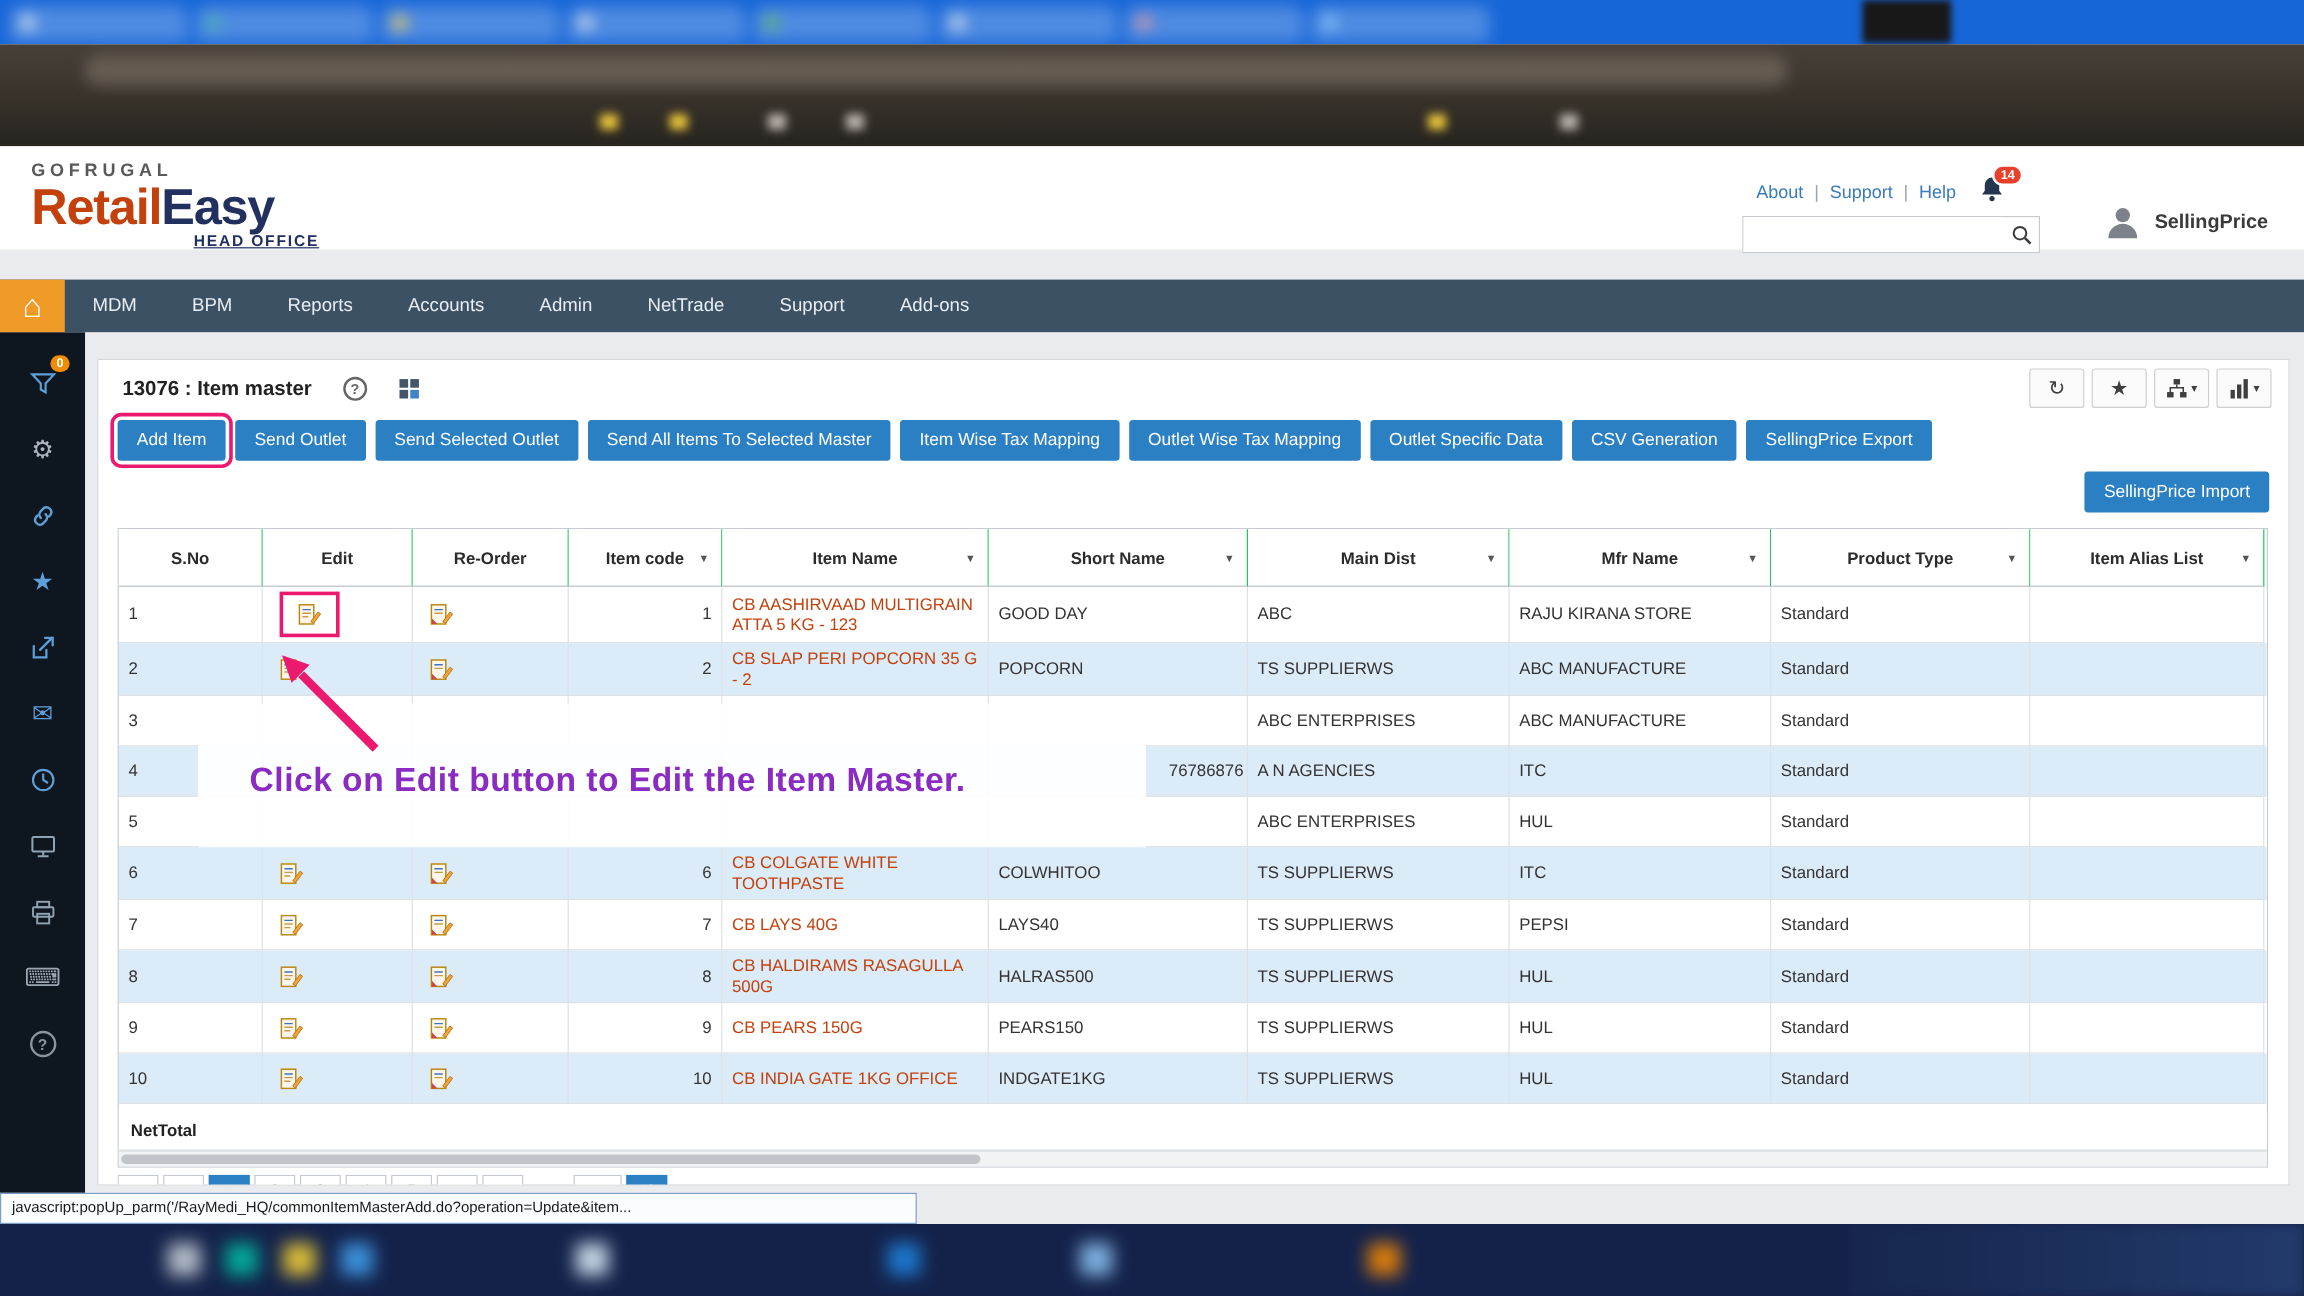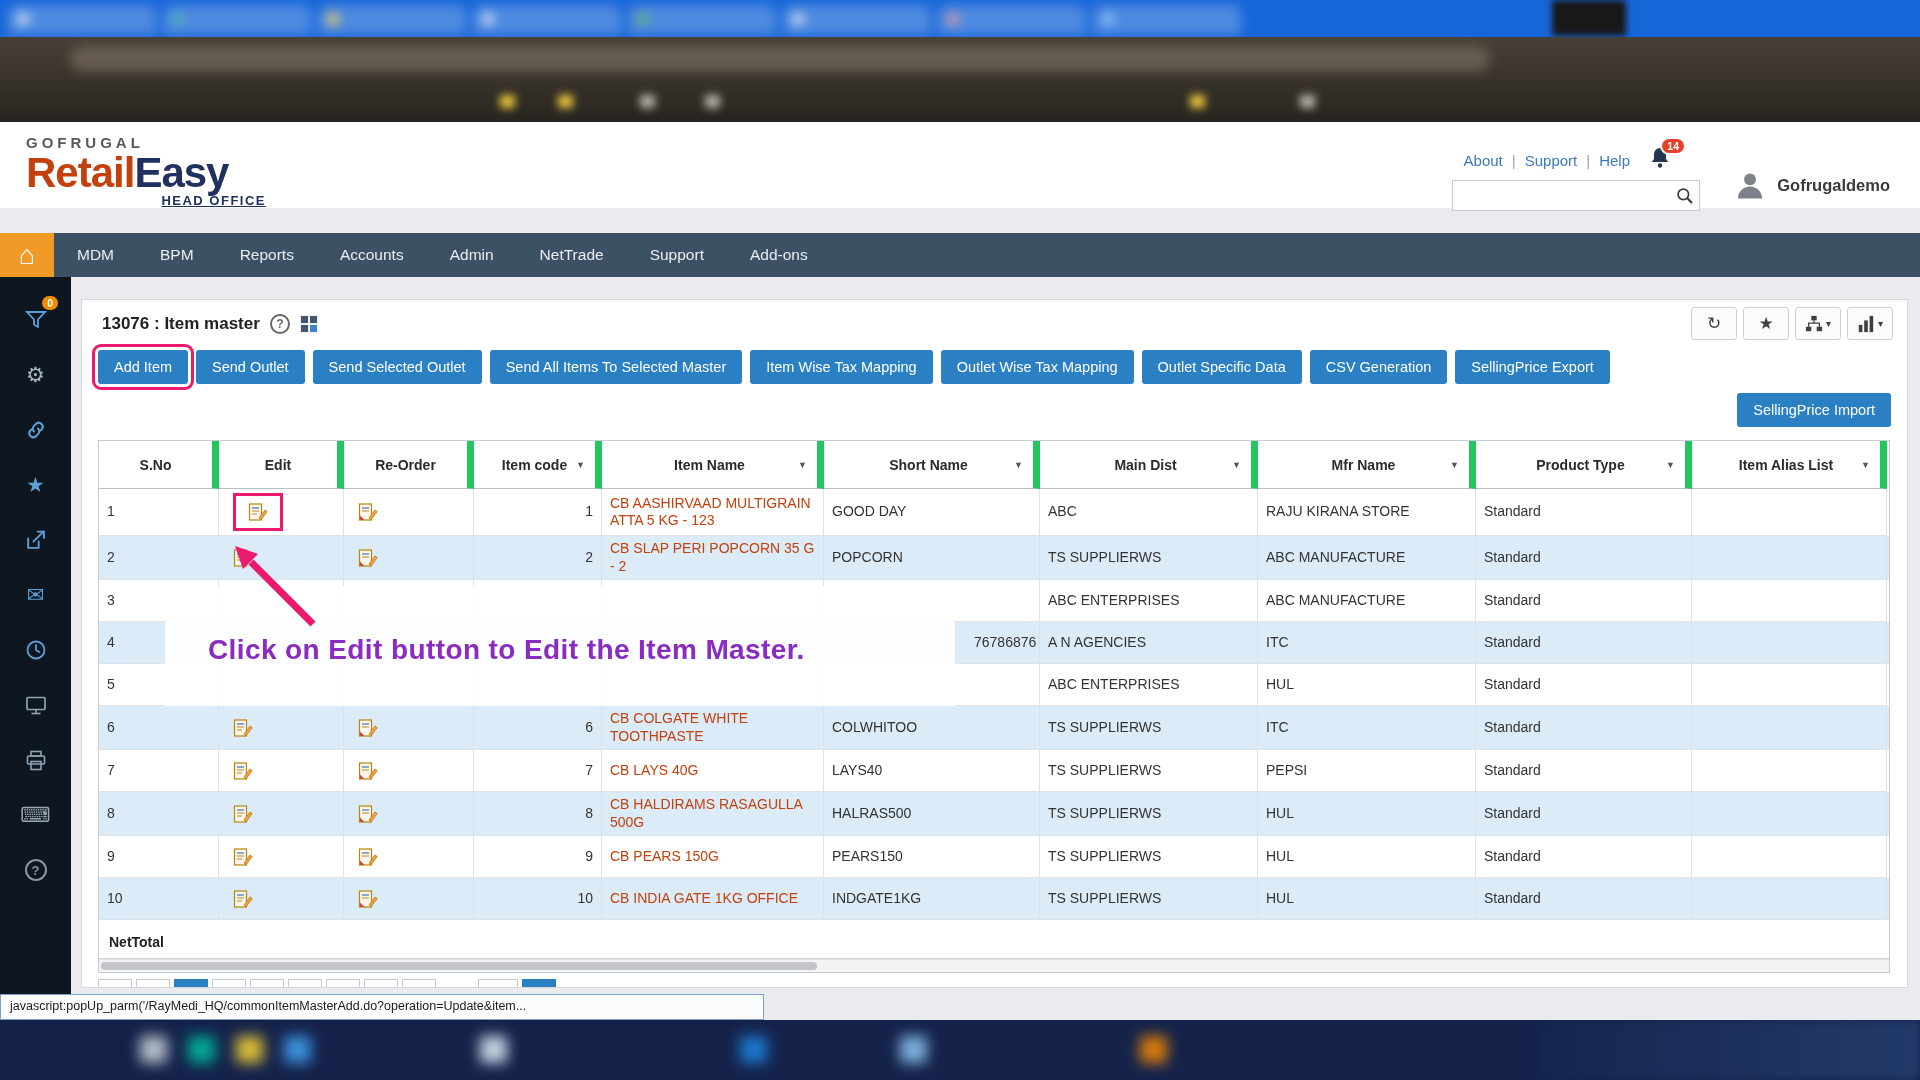--- a/index.html
+++ b/index.html
@@ -52,41 +52,41 @@
   .g-gray { color:#a9b6c2; font-size:21px; }
   .g-light { color:#9aa7b3; font-size:21px; }
   .side-badge { position:absolute; top:-7px; right:13px; background:#f08c00; color:#fff; font-size:10.5px; font-weight:bold;
                 border-radius:9px; padding:1px 5px; }
   .help-circle { width:22px; height:22px; border:2px solid #8a949e; border-radius:50%; color:#8a949e; font-size:13px;
                  font-weight:bold; display:flex; align-items:center; justify-content:center; }
 
   
   .main { position:absolute; left:71px; top:277px; right:0; bottom:60px; background:#e9ebee; }
   .card { position:absolute; left:10px; top:22px; right:12px; height:689px; background:#fff; border:1px solid #d5d8db; overflow:hidden; }
-  .title-row { height:48px; display:flex; align-items:center; padding:0 20px; gap:10px; position:relative; }
+  .title-row { height:48px; display:flex; align-items:center; padding:0 20px; gap:26px; position:relative; }
   .page-title { font-size:17px; font-weight:bold; color:#222; }
   .title-help { width:20px; height:20px; border:2px solid #666; border-radius:50%; color:#666; font-size:12px; font-weight:bold;
                 display:flex; align-items:center; justify-content:center; cursor:pointer; }
   .toolbar { position:absolute; right:14px; top:7px; display:flex; gap:6px; }
   .tb-btn { width:46px; height:33px; border:1px solid #d0d0d0; background:#fbfbfb; border-radius:3px; display:flex;
             align-items:center; justify-content:center; gap:3px; cursor:pointer; font-size:17px; color:#3f3f3f; }
   .tb-caret { font-size:10px; color:#3f3f3f; }
 
   .btn-row { display:flex; gap:8px; margin:0 16px; }
   .btn-row.r1 { margin-top:2px; }
   .btn-row.r2 { margin-top:9px;justify-content:flex-end; }
   .act-btn { height:34px; padding:0 16px; background:#2b80c4; color:#fff; border:none; border-radius:3px; font-size:14.5px;
              font-family:"Liberation Sans",sans-serif; cursor:pointer; white-space:nowrap; }
   .hl-outline { outline:3px solid #ec1a6e; outline-offset:3px; }
 
   
   .tablebox { margin:13px 16px 0; width:1792px; border:1px solid #c6ccd2; }
   .grid { display:grid; grid-template-columns:120px 125px 130px 128px 222px 216px 218px 218px 216px 195px; }
   .th { position:relative; height:48px; display:flex; align-items:center; justify-content:center; font-weight:bold;
-        font-size:14px; color:#2b2b2b; background:#fff; border-right:7px solid #22c55e; border-bottom:1px solid #b9bfc6; }
+        font-size:14px; color:#2b2b2b; background:#fff; border-right:1px solid #22c55e; border-bottom:1px solid #b9bfc6; }
   .th .caret { position:absolute; right:10px; font-size:9px; color:#555; cursor:pointer; }
   .tbody { height:436px; overflow:hidden; }
   .trow { background:#fff; }
   .trow.alt { background:#dcebf8; }
   .td { border-right:1px solid #dde2e6; border-bottom:1px solid #dde2e6; display:flex; align-items:center;
         font-size:14px; color:#333; padding:4px 8px; min-height:42px; line-height:1.25; }
   .c-code { justify-content:flex-end; }
   .ilink { color:#c2410c; text-decoration:none; cursor:pointer; }
   .icon-wrap { display:inline-flex; margin-left:6px; cursor:pointer; }
   .hl-edit { border:3px solid #ec1a6e; padding:6px 12px; }
@@ -192,21 +192,21 @@
           <line x1="15" y1="15" x2="20.5" y2="20.5" stroke="#3a3a3a" stroke-width="2.6"></line>
         </svg>
     </span>
   </div>
 
   <div class="user">
     <svg width="34" height="34" viewBox="0 0 24 24">
         <circle cx="12" cy="8" r="4.2" fill="#7d828a"></circle>
         <path d="M3.5 21.5c0-4.7 3.8-8.5 8.5-8.5s8.5 3.8 8.5 8.5z" fill="#7d828a"></path>
       </svg>
-    <span class="user-name">Gofrugaldemo</span>
+    <span class="user-name">SellingPrice</span>
   </div>
 </header>
 
 <nav class="navbar">
   <div class="home-tab">
       <span>⌂</span>
     </div>
   <div class="nav-items">
       <div class="nav-item">MDM</div>
       <div class="nav-item">BPM</div>

